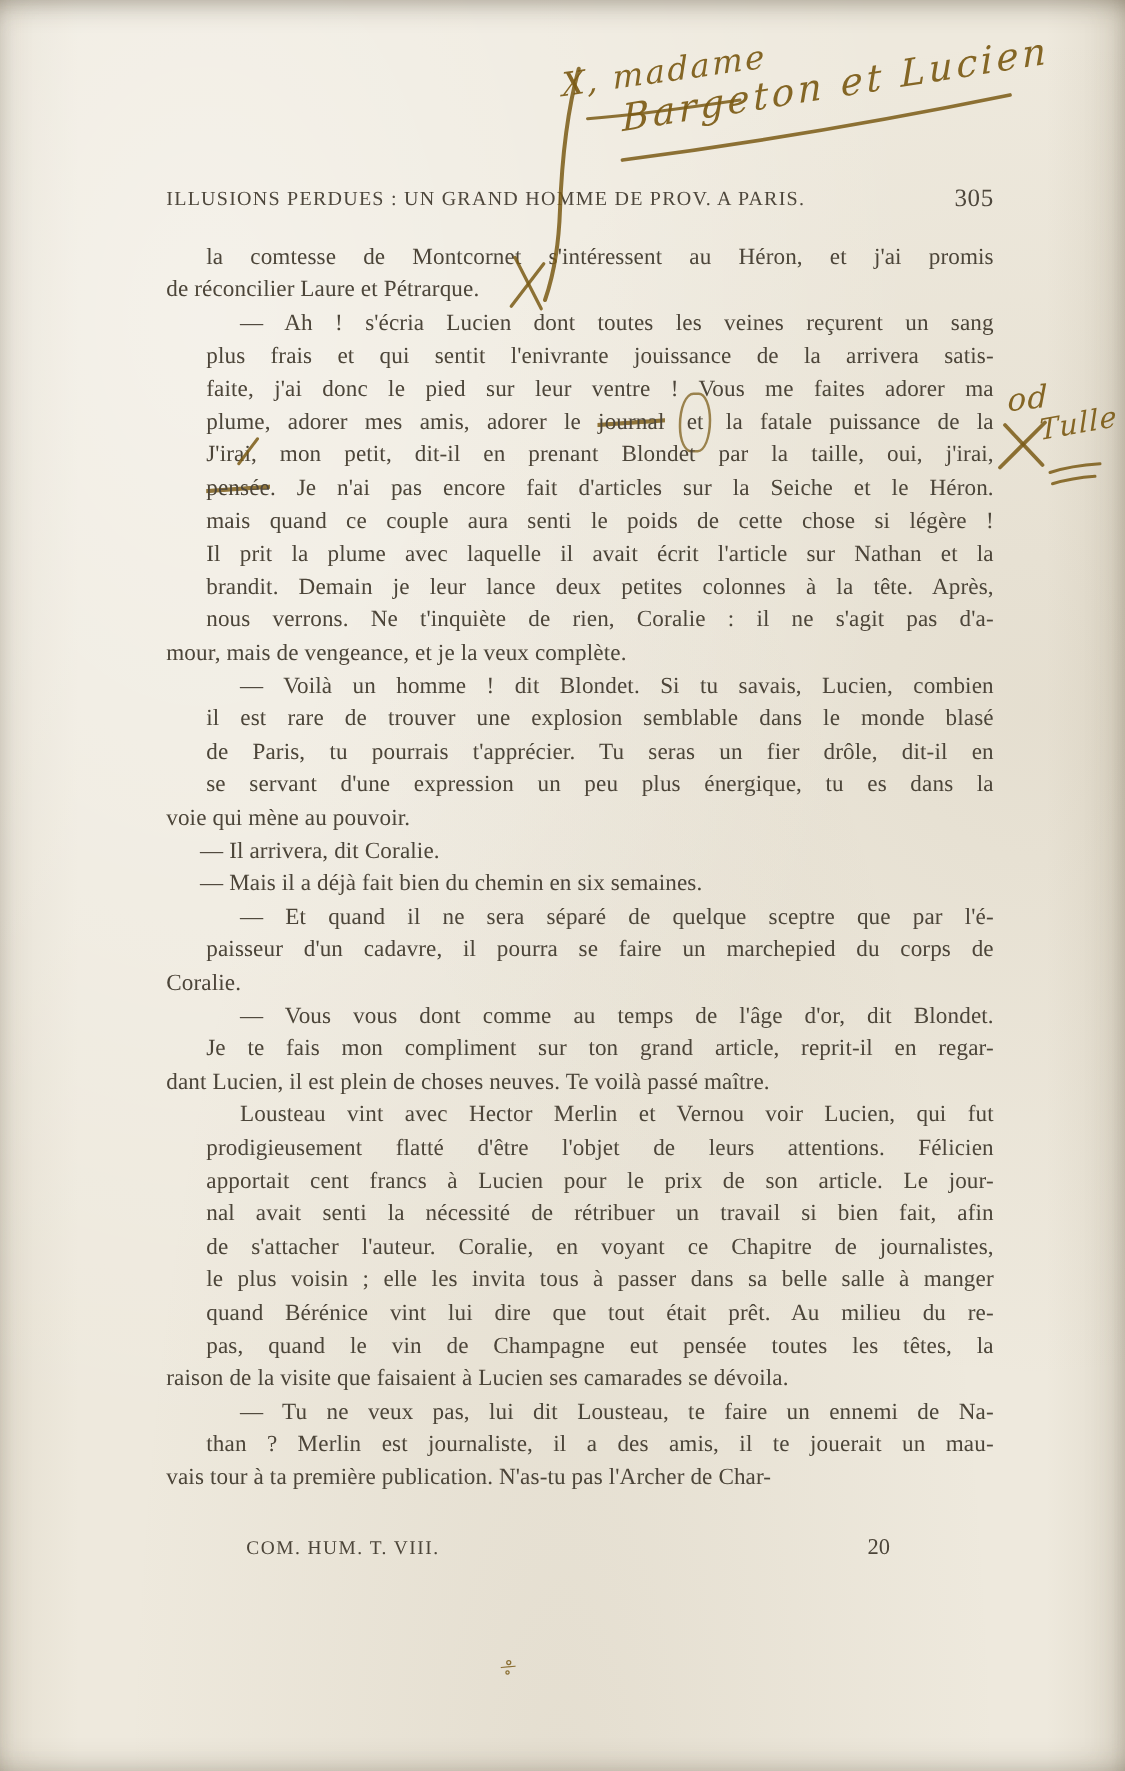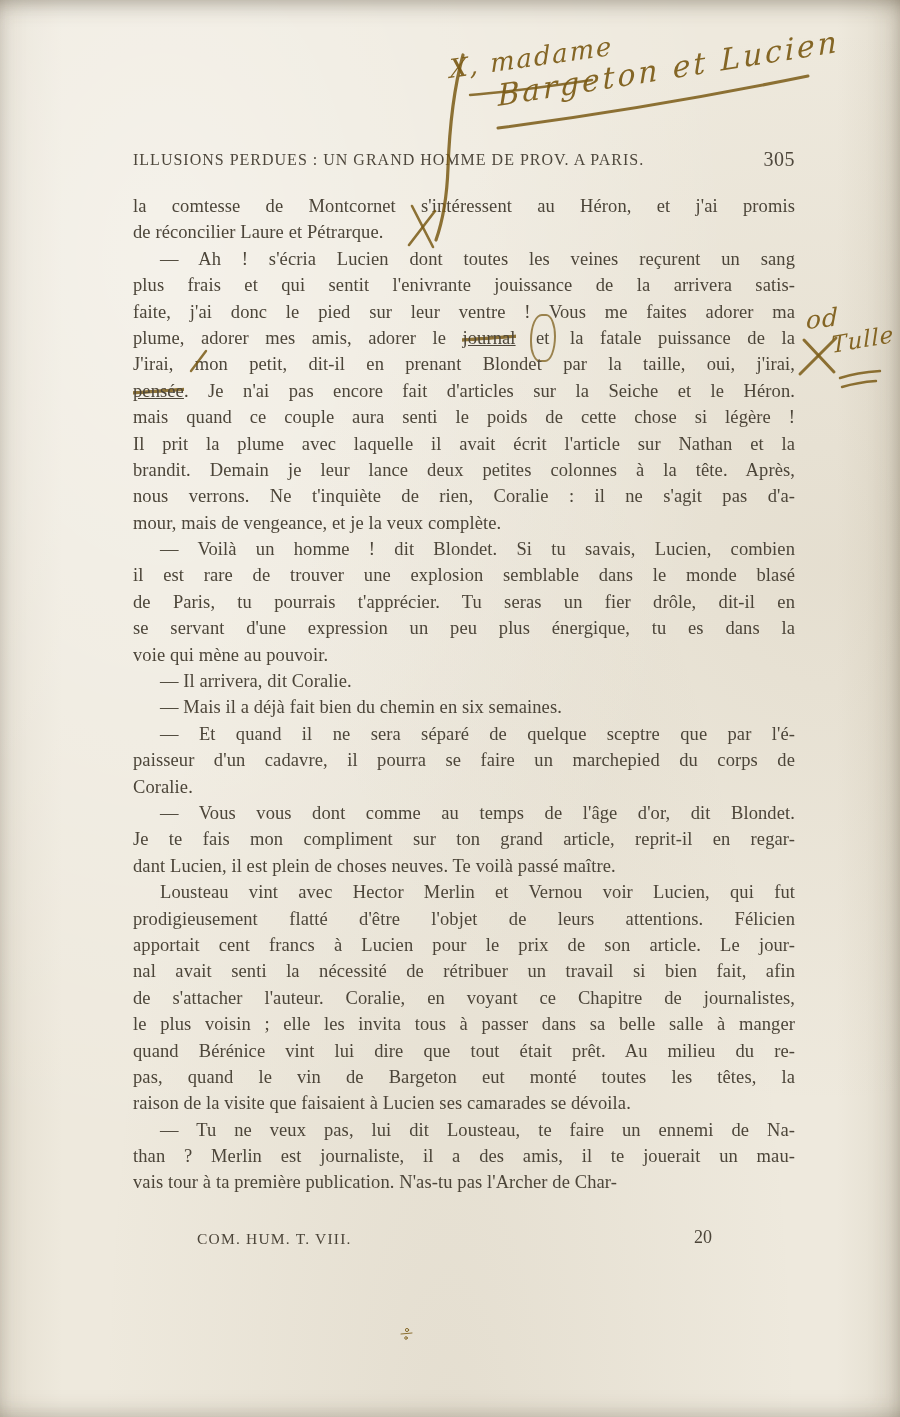--- a/index.html
+++ b/index.html
@@ -17,25 +17,24 @@
       inset -16px 0 34px -22px rgba(70,60,40,.38),
       inset 16px 0 34px -26px rgba(70,60,40,.30),
       inset 0 -18px 28px -22px rgba(70,60,40,.35);
   }
   .textblock{position:absolute;left:133px;top:148px;width:662px;}
   .runhead{display:flex;justify-content:space-between;align-items:center;color:#4e473c;}
   .runhead .t{font-size:16px;letter-spacing:1px;}
   .runhead .n{font-size:20px;letter-spacing:.5px;}
   .body{margin-top:22px;color:#4c4539;}
   .line{line-height:26.4px;height:26.4px;font-size:18.5px;letter-spacing:.1px;}
-  .line.just{text-align:justify;text-align-last:justify;}
+  .line.just{text-align:justify;text-align-last:justify;margin-left:32px;}
   .line.indent{text-indent:27px;}
   .mark-strike{
     background-image:linear-gradient(176deg, transparent 42%, rgba(122,90,21,.82) 45%, rgba(122,90,21,.82) 56%, transparent 59%);
-    text-decoration:underline;
   }
   .mark-circle{
     border:2px solid rgba(122,90,21,.72);
     border-radius:60% 50% 55% 50% / 70% 60% 70% 55%;
     padding:12px 4px;margin:0 -2px;
   }
   .hw{
     position:absolute;font-family:"DejaVu Serif",serif;font-style:italic;
     color:#7c5b16;white-space:nowrap;transform-origin:left bottom;opacity:.92;
   }
@@ -87,21 +86,21 @@
         <div class="line just indent">— Vous vous dont comme au temps de l'âge d'or, dit Blondet.</div>
         <div class="line just">Je te fais mon compliment sur ton grand article, reprit-il en regar-</div>
         <div class="line">dant Lucien, il est plein de choses neuves. Te voilà passé maître.</div>
         <div class="line just indent">Lousteau vint avec Hector Merlin et Vernou voir Lucien, qui fut</div>
         <div class="line just">prodigieusement flatté d'être l'objet de leurs attentions. Félicien</div>
         <div class="line just">apportait cent francs à Lucien pour le prix de son article. Le jour-</div>
         <div class="line just">nal avait senti la nécessité de rétribuer un travail si bien fait, afin</div>
         <div class="line just">de s'attacher l'auteur. Coralie, en voyant ce Chapitre de journalistes,</div>
         <div class="line just">le plus voisin ; elle les invita tous à passer dans sa belle salle à manger</div>
         <div class="line just">quand Bérénice vint lui dire que tout était prêt. Au milieu du re-</div>
-        <div class="line just">pas, quand le vin de Bargeton eut monté toutes les têtes, la</div>
+        <div class="line just">pas, quand le vin de Champagne eut pensée toutes les têtes, la</div>
         <div class="line">raison de la visite que faisaient à Lucien ses camarades se dévoila.</div>
         <div class="line just indent">— Tu ne veux pas, lui dit Lousteau, te faire un ennemi de Na-</div>
         <div class="line just">than ? Merlin est journaliste, il a des amis, il te jouerait un mau-</div>
         <div class="line">vais tour à ta première publication. N'as-tu pas l'Archer de Char-</div>
       </div>
   </div>
 
   <div class="footsig">COM. HUM. T. VIII.</div>
   <div class="footnum">20</div>
 

